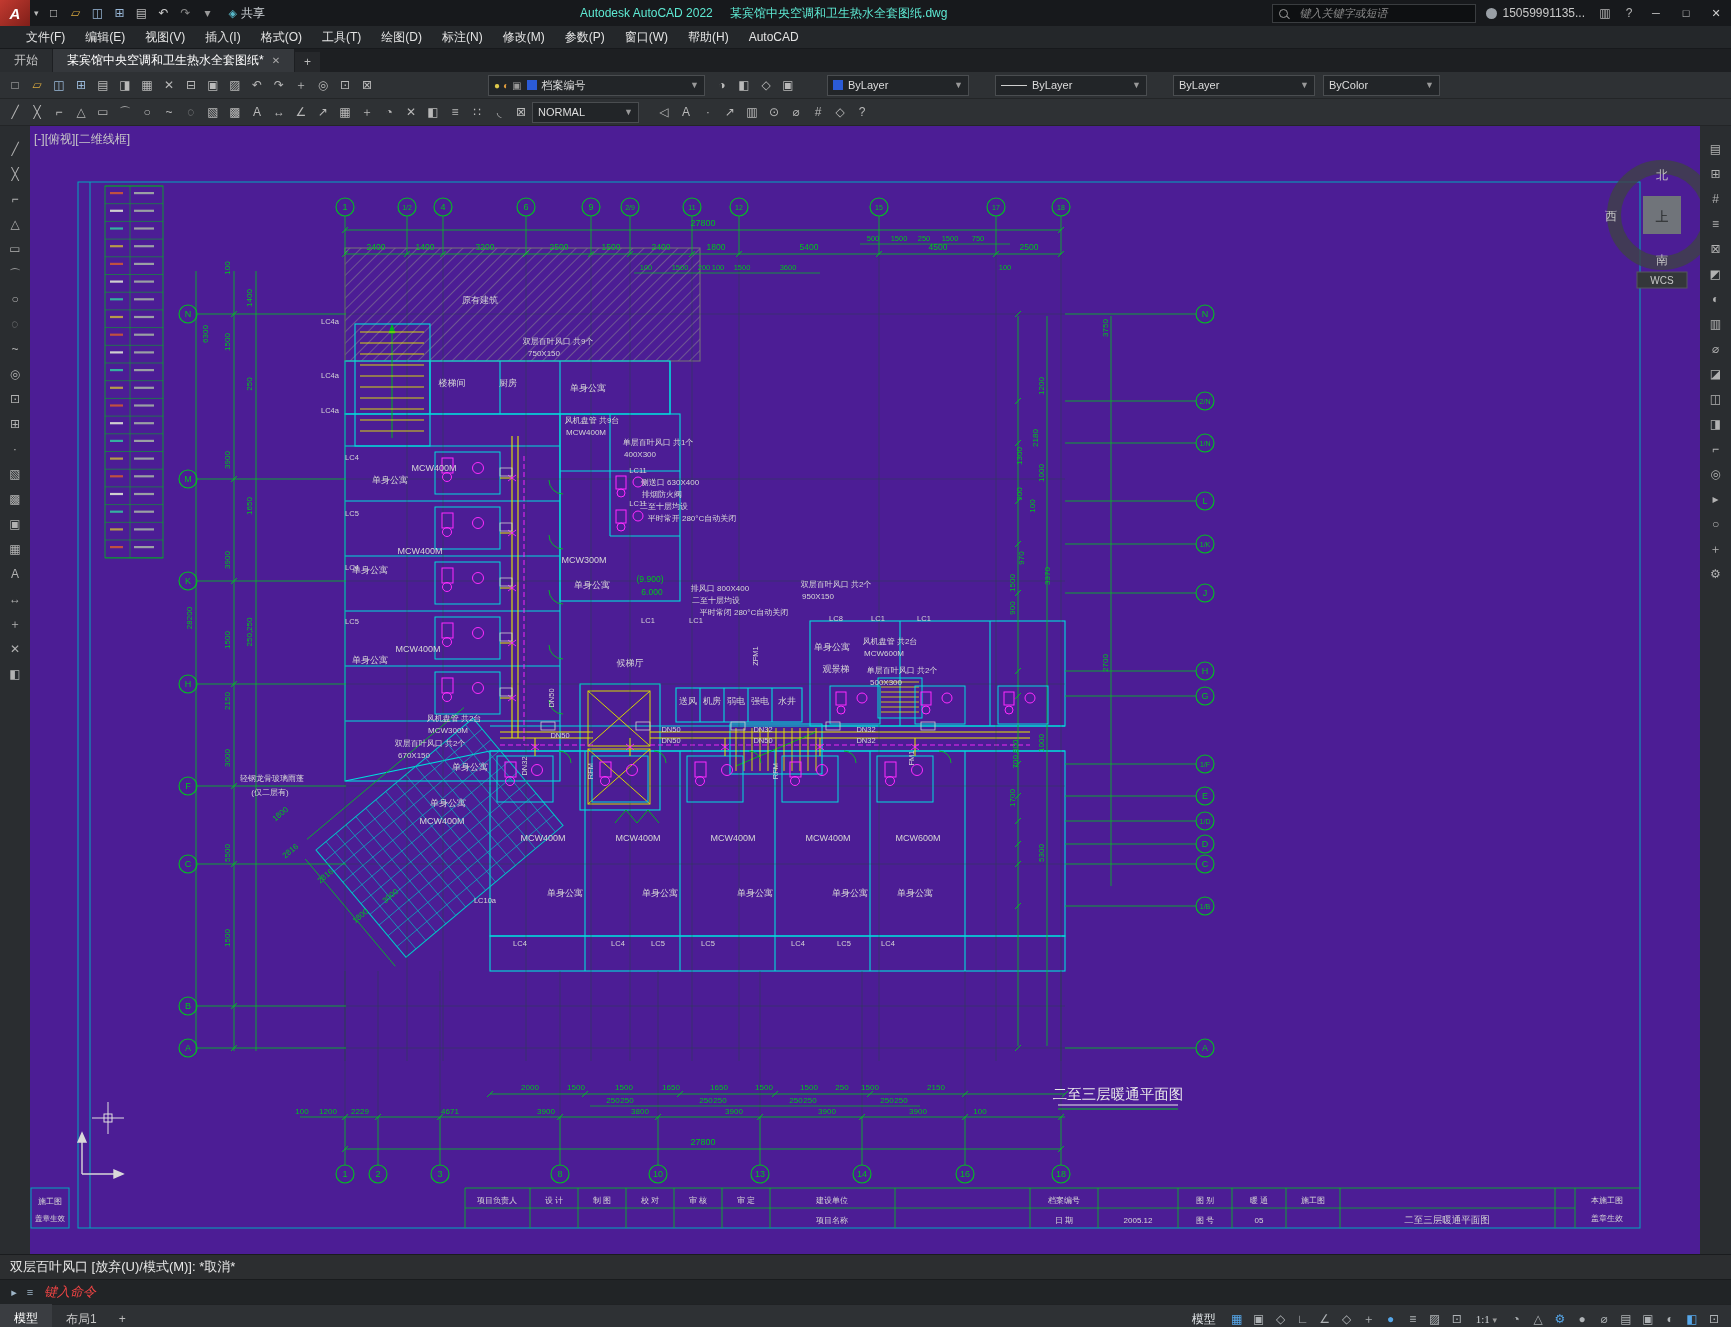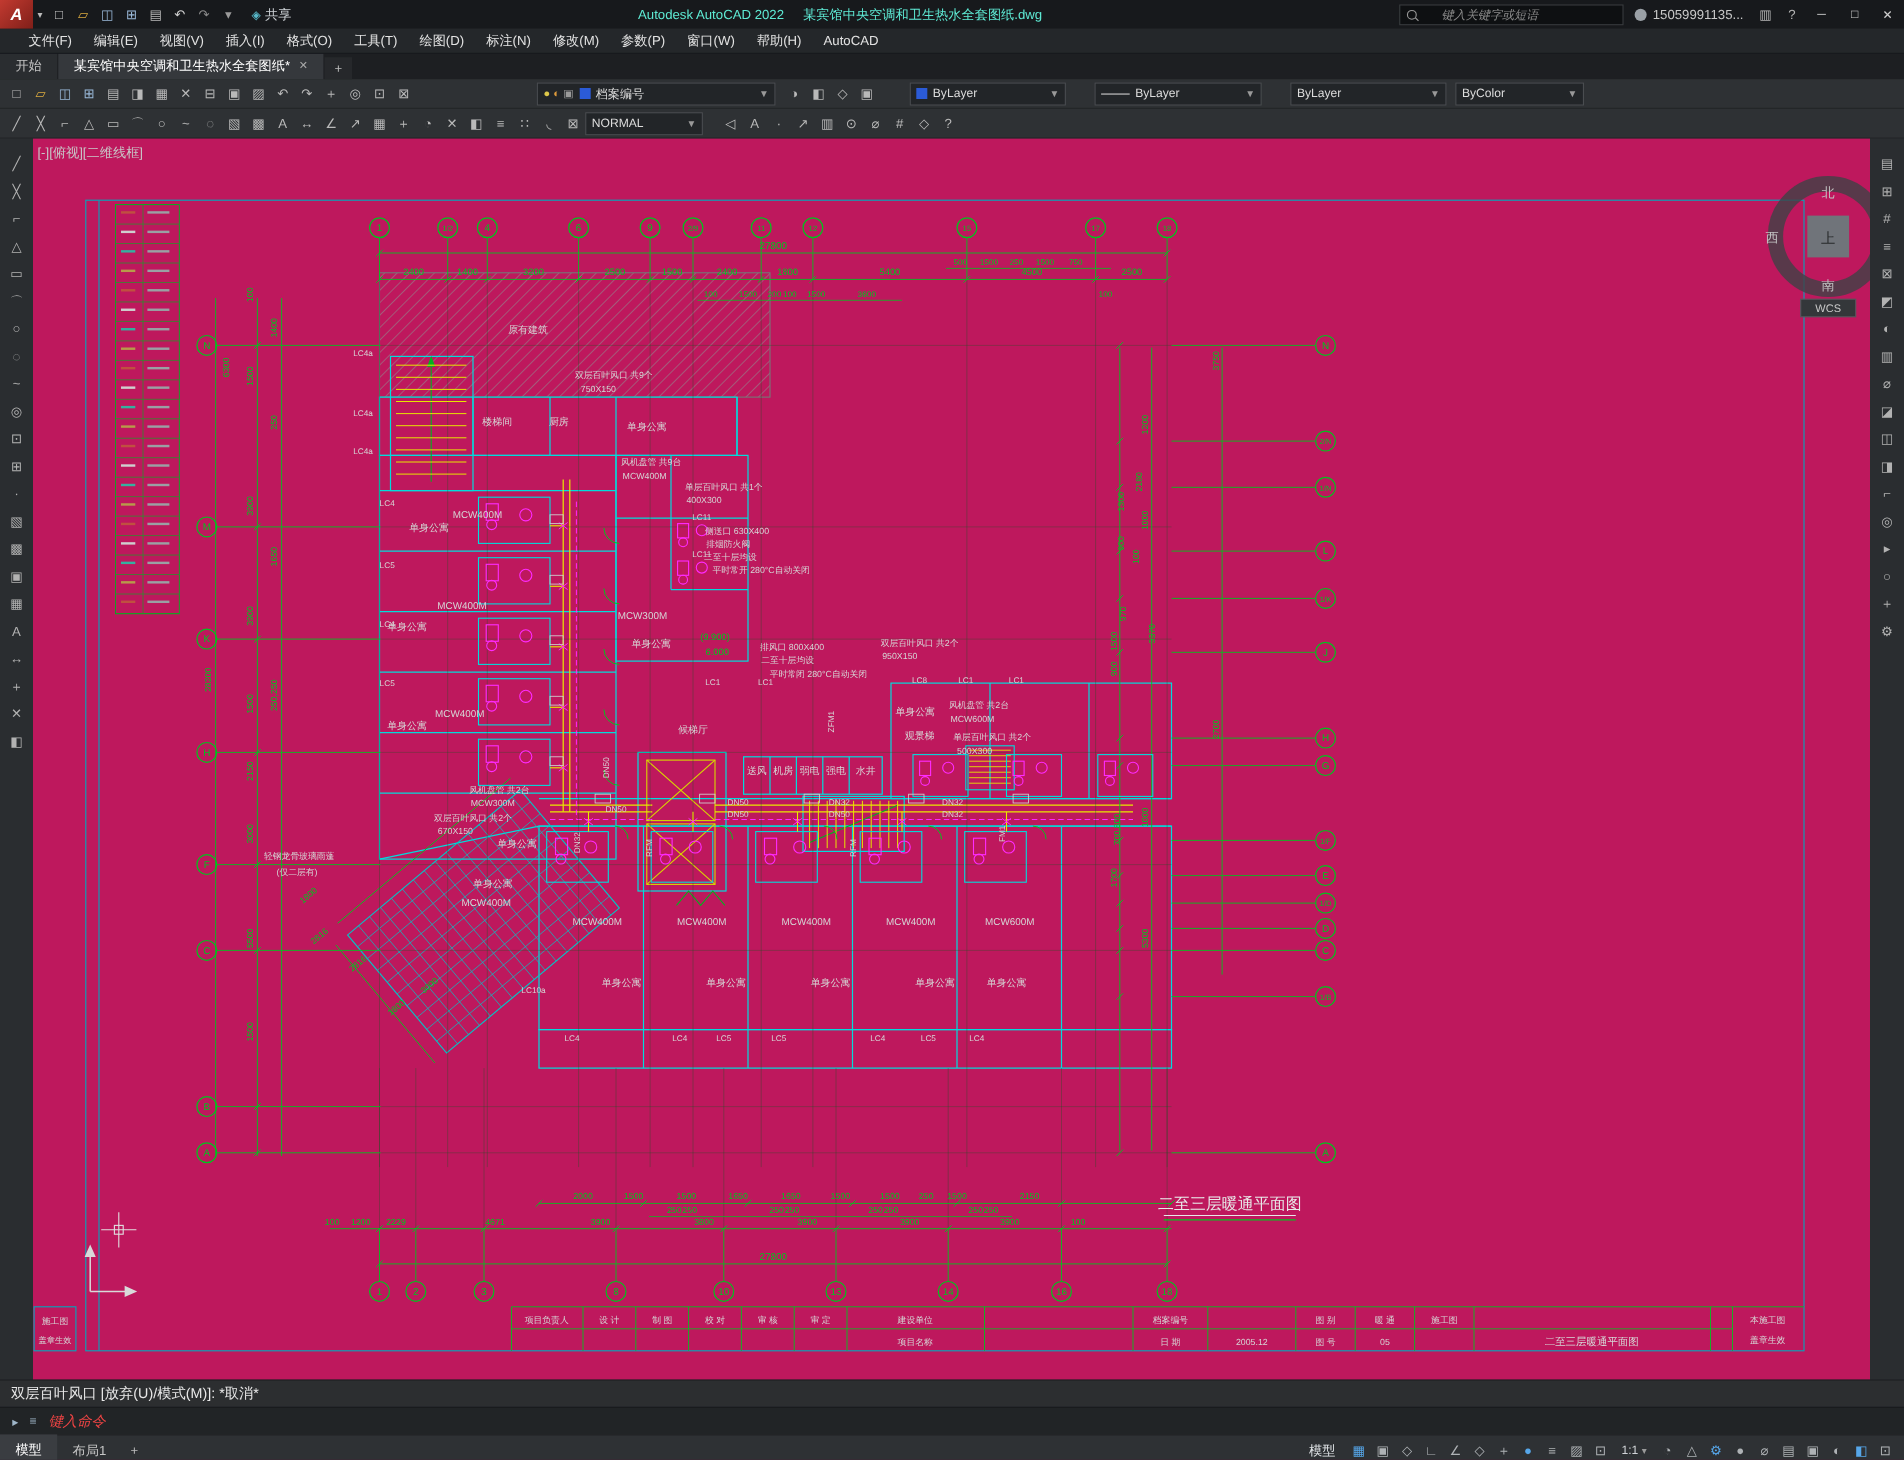--- a/index.html
+++ b/index.html
@@ -10,21 +10,21 @@
   .logo{width:30px;height:26px;display:flex;align-items:center;justify-content:center;
         background:linear-gradient(135deg,#c23a30,#801f19);color:#fff;font-weight:bold;font-style:italic;font-size:15px;}
   .logo-caret{color:#bbb;font-size:9px;padding:0 4px;}
   .qat{display:flex;align-items:center;}
   .qicon{width:22px;height:22px;display:flex;align-items:center;justify-content:center;font-size:12px;color:#b9b9b9;}
   .share{display:flex;align-items:center;gap:4px;margin-left:10px;color:#cdd2d6;}
   .share-ic{color:#57b8c9;font-size:11px;}
   .tcenter{flex:1;text-align:center;color:#5eead4;white-space:nowrap;overflow:hidden;}
   .tcenter .doc{margin-left:14px;}
   .search{width:190px;height:17px;background:#0e1012;border:1px solid #3a3d40;display:flex;align-items:center;
-          gap:22px;padding:0 6px;margin:0 10px;}
+          gap:11px;padding:0 6px;margin:0 10px;}
   .mag{width:7px;height:7px;border:1.3px solid #9a9a9a;border-radius:50%;position:relative;flex:none;}
   .mag::after{content:"";position:absolute;width:4px;height:1.3px;background:#9a9a9a;transform:rotate(45deg);left:6px;top:7px;}
   .ph{color:#8a8a8a;font-style:italic;font-size:11px;}
   .user{display:flex;align-items:center;gap:5px;margin-right:8px;color:#c9c9c9;}
   .uic{width:11px;height:11px;border-radius:50%;background:#9aa0a6;}
   .tb-ic{width:24px;text-align:center;color:#b5b5b5;}
   .winbtns{display:flex;}
   .winbtn{width:30px;height:26px;display:flex;align-items:center;justify-content:center;color:#cfcfcf;font-size:11px;}
   .menubar{height:22px;background:#24272a;display:flex;align-items:center;font-size:12px;padding-left:16px;border-bottom:1px solid #17191c;}
   .menu-item{padding:2px 10px;color:#e3e3e3;}
@@ -38,38 +38,38 @@
   .combo{height:19px;background:#222528;border:1px solid #4a4d50;color:#ddd;display:flex;align-items:center;
          padding:0 5px;gap:5px;font-size:11px;flex:none;}
   .combo .arrow{color:#999;font-size:9px;margin-left:auto;padding-left:6px;}
   .combo .ln{width:26px;height:0;border-top:1.5px solid #cfcfcf;}
   .sw{width:10px;height:10px;background:#2b5bd7;flex:none;}
   .layer-ic{font-size:10px;}
   .workspace{display:flex;height:1128px;}
   .strip{width:30px;background:#2a2d30;display:flex;flex-direction:column;align-items:center;padding-top:14px;gap:7px;flex:none;}
   .strip.right{width:31px;}
   .sicon{width:20px;height:18px;display:flex;align-items:center;justify-content:center;color:#b2b2b2;font-size:12px;}
-  .canvas{position:relative;flex:1;background:#be185d;overflow:hidden;}
+  .canvas{position:relative;flex:1;background:#4c1d95;overflow:hidden;}
   .canvas svg{display:block;}
   svg text{font-family:"Liberation Sans","DejaVu Sans",sans-serif;}
   .view-label{position:absolute;left:4px;top:5px;color:#c8c8c8;font-size:12px;}
   .cmd-history{height:24px;background:#2c2e30;color:#e8e8e8;font-size:13px;display:flex;align-items:center;padding-left:10px;border-top:1px solid #1a1c1e;}
   .cmd-input{height:24px;background:#212426;display:flex;align-items:center;gap:6px;padding-left:6px;border-top:1px solid #191b1d;}
   .cmd-ic{color:#9fb6c9;font-size:11px;width:16px;text-align:center;}
   .cmd-text{color:#ef4444;font-style:italic;font-size:13px;}
   .statusbar{height:28px;background:#2e3134;display:flex;align-items:center;font-size:12px;border-top:1px solid #202224;}
   .sb-tabs{display:flex;align-items:center;height:100%;}
   .sb-tab{padding:0 14px;height:100%;display:flex;align-items:center;color:#c6c6c6;}
   .sb-tab.active{background:#3a3d41;color:#fff;border-bottom:2px solid #4ea1e8;}
   .sb-plus{padding:0 8px;color:#bbb;}
   .sb-right{margin-left:auto;display:flex;align-items:center;gap:2px;padding-right:6px;}
   .st-ic{min-width:22px;height:22px;display:flex;align-items:center;justify-content:center;color:#aeb2b5;font-size:12px;}
   .st-ic.active{color:#56a7ea;}
   .sb-model{color:#dfe3e6;padding:0 8px;}
-  .sb-scale{color:#cfd3d6;padding:0 6px;font-size:11px;}
+  .sb-scale{color:#cfd3d6;padding:0 6px;font-size:11px;font-family:Liberation Serif, serif;}
   .sb-scale .arrow{font-size:9px;color:#999;}
 </style>
 </head>
 <body>
 
 <div class="titlebar">
   <div class="logo">A</div>
   <span class="logo-caret">▾</span>
   <div class="qat" id="qat">
       <span class="qicon" style="color: rgb(200, 200, 200);">□</span>

